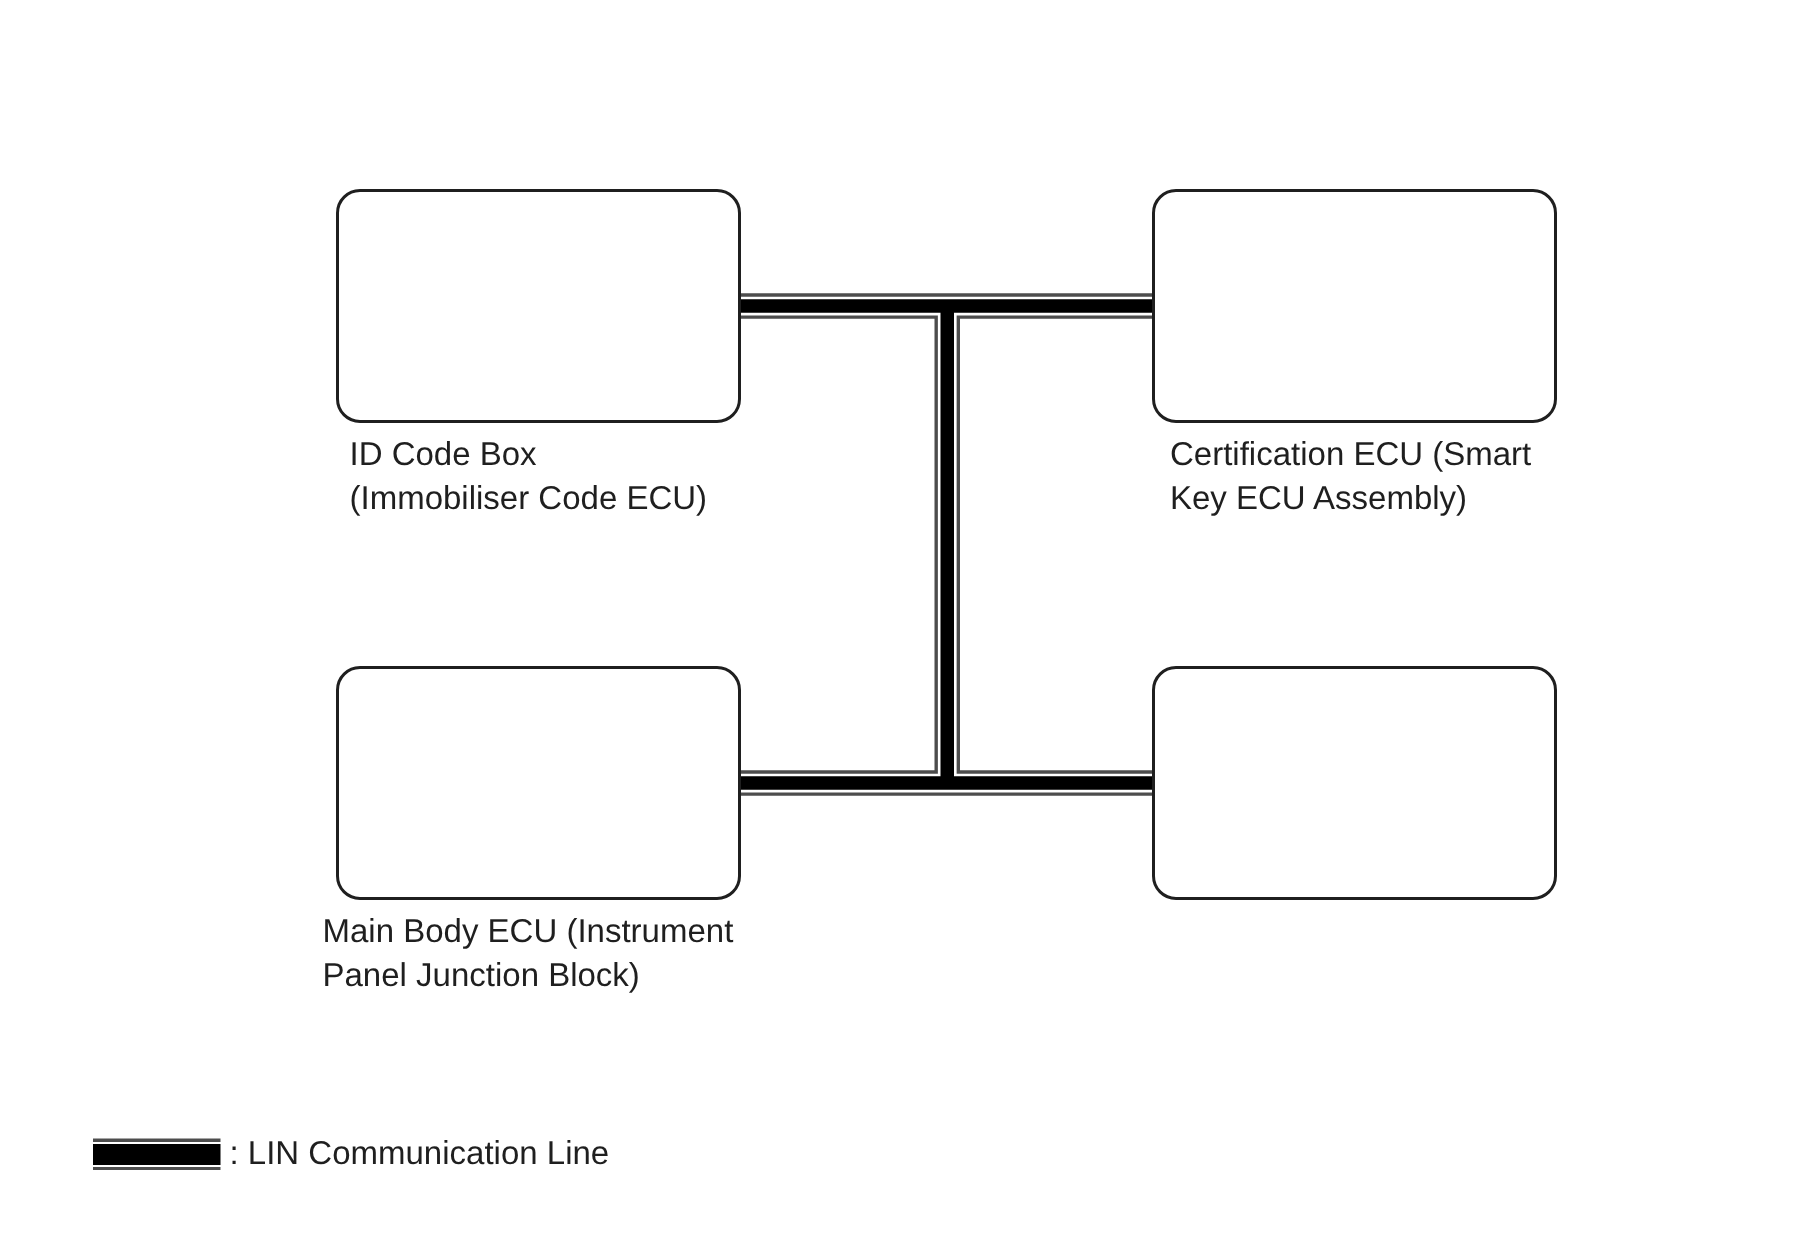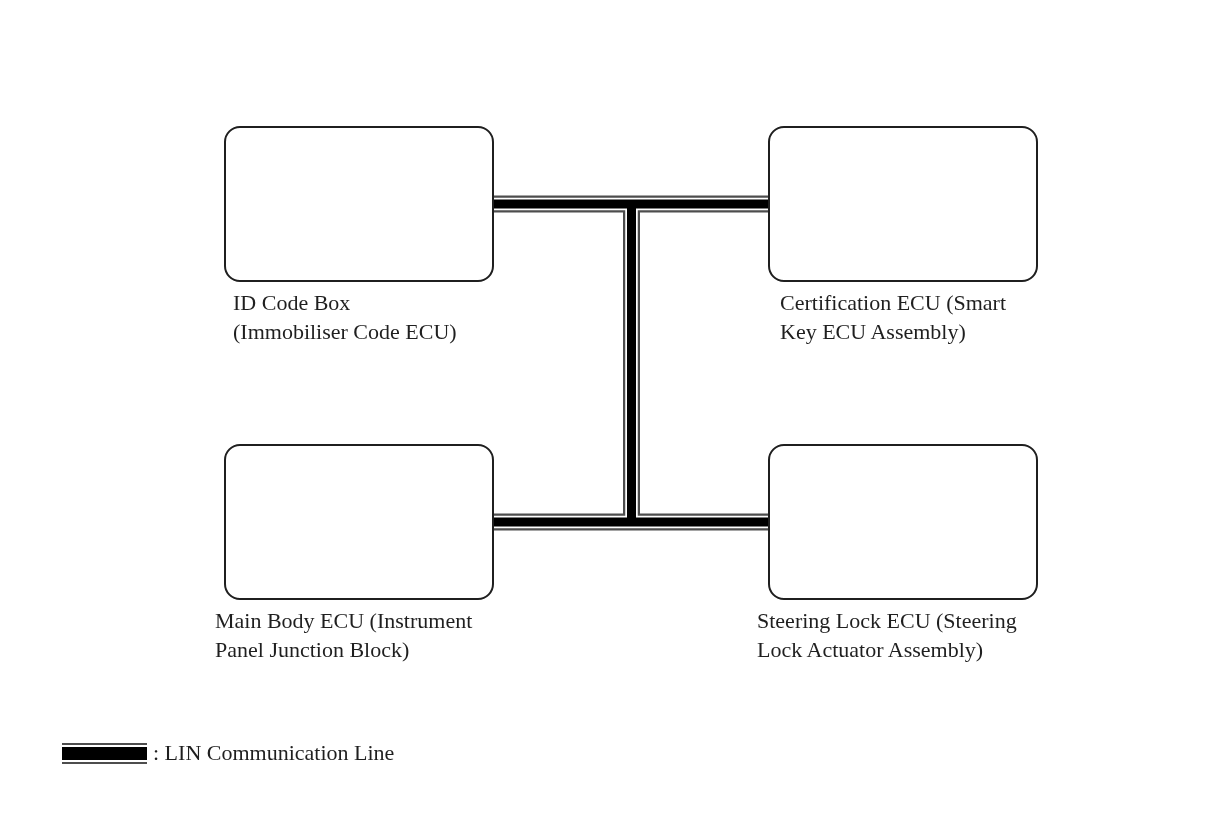--- a/index.html
+++ b/index.html
@@ -6,21 +6,21 @@
     margin: 0;
     padding: 0;
     background: #ffffff;
   }
   .stage {
     position: relative;
     width: 1210px;
     height: 822px;
     background: #ffffff;
     overflow: hidden;
-    font-family: Liberation Serif, serif;
+    font-family: Liberation Sans, sans-serif;
   }
   .bus-svg {
     position: absolute;
     left: 0;
     top: 0;
   }
   .bus-svg path { fill: none; stroke-linecap: butt; }
   .l-out  { stroke: #4d4d4d; stroke-width: 17px; }
   .l-gap  { stroke: #ffffff; stroke-width: 12.5px; }
   .l-core { stroke: #000000; stroke-width: 9px; }
@@ -45,21 +45,21 @@
     white-space: pre-line;
     letter-spacing: 0px;
   }
   .label-tl { left: 233px; top: 288px; }
   .label-tr { left: 780px; top: 288px; }
   .label-bl { left: 215px; top: 606px; }
   .label-br { left: 757px; top: 606px; }
   .legend {
     position: absolute;
     left: 62px;
-    top: 740px;
+    top: 756px;
     display: flex;
     align-items: center;
     justify-content: flex-end;
   }
   .legend-swatch {
     width: 85px;
     height: 21px;
     background: linear-gradient(
       to bottom,
       #4d4d4d 0px,  #4d4d4d 2px,
@@ -103,21 +103,19 @@
   <div class="node node-tr"></div>
   <div class="node node-bl"></div>
   <div class="node node-br"></div>
 
   <div class="label label-tl">ID Code Box
 (Immobiliser Code ECU)</div>
   <div class="label label-bl">Main Body ECU (Instrument
 Panel Junction Block)</div>
   <div class="label label-tr">Certification ECU (Smart
 Key ECU Assembly)</div>
-  <div class="label label-br">Steering Lock ECU (Steering
-Lock Actuator Assembly)</div>
 
   <div class="legend">
     <div class="legend-swatch"></div>
     <div class="legend-text">: LIN Communication Line</div>
   </div>
 
 </div>
 
 </body></html>

